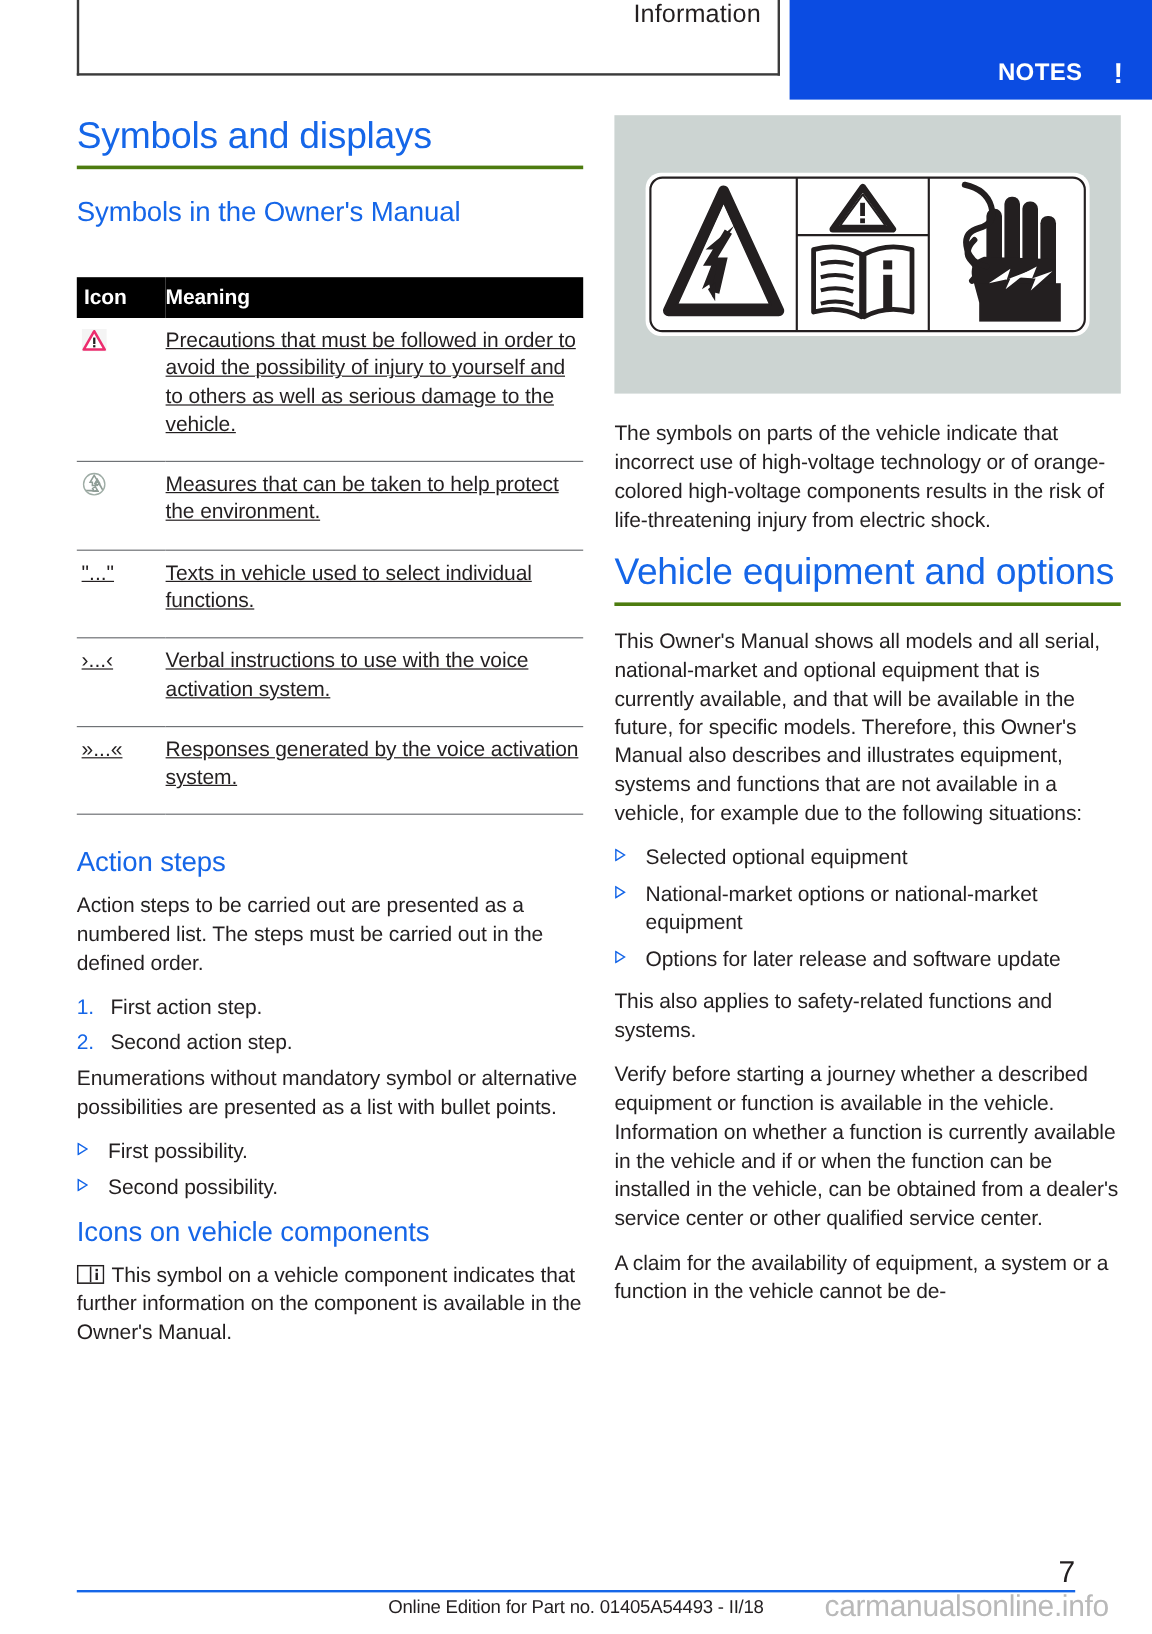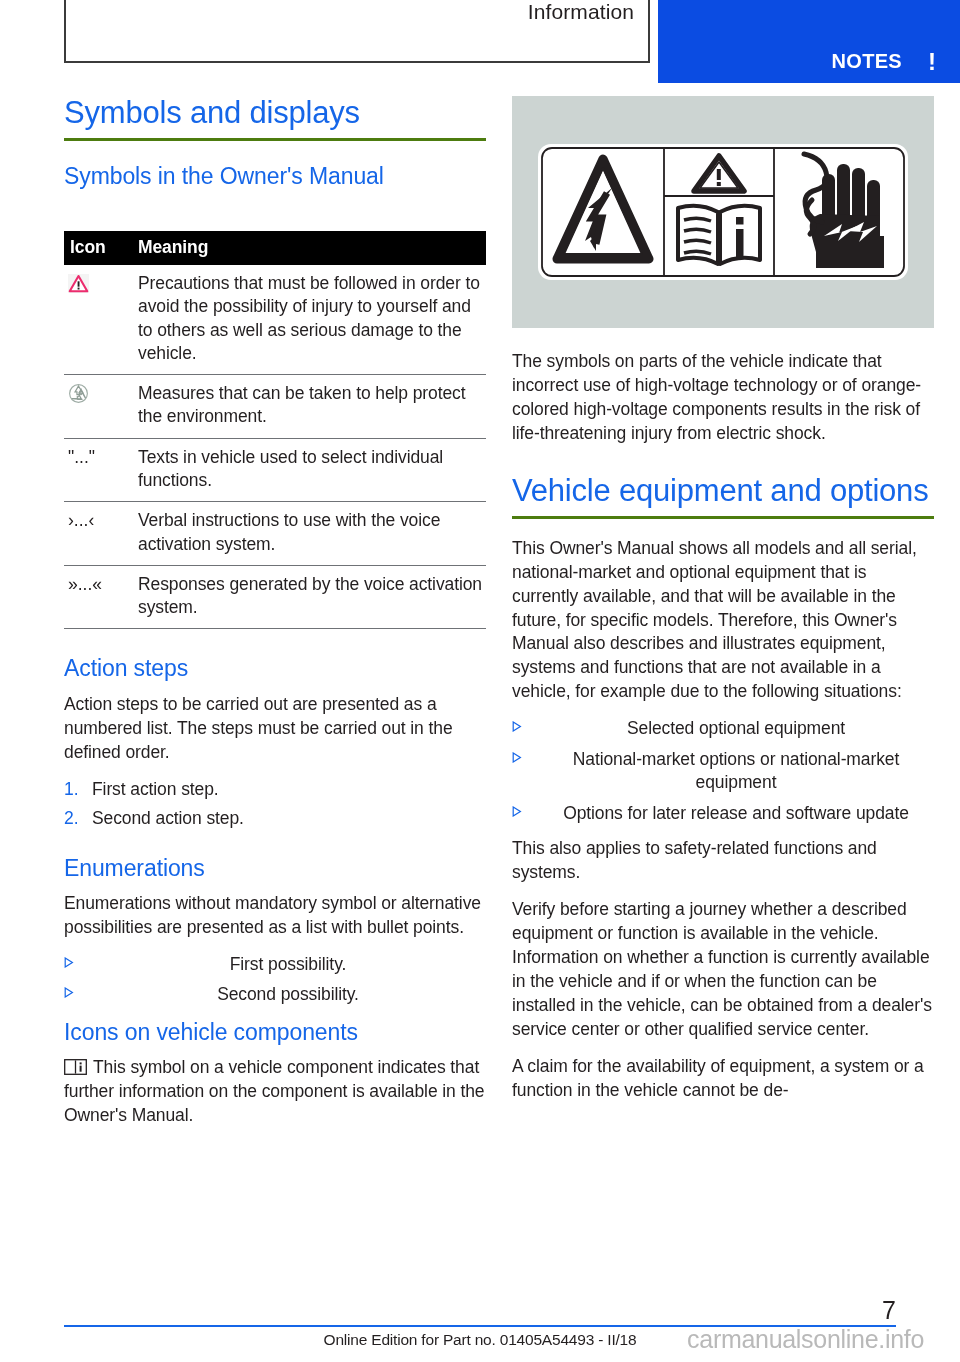--- a/index.html
+++ b/index.html
@@ -69,23 +69,24 @@
   table.symtab { width: 100%; border-collapse: collapse; margin-bottom: 26px; margin-top: 42px; }
   table.symtab thead th {
     background: #000000; color: #ffffff;
     font-size: 17.5px; font-weight: bold;
     text-align: left; padding: 6px 0 7px 0;
     letter-spacing: -.1px;
   }
   table.symtab thead th.c-icon { width: 74px; padding-left: 6px; }
   table.symtab tbody td {
     border-bottom: 1.5px solid #6f7276;
-    padding: 7px 0 9px 0;
+    padding: 7px 0 19px 0;
     font-size: 17.5px; line-height: 1.33; vertical-align: top;
     letter-spacing: -.1px;
+    text-decoration: underline;
   }
   table.symtab tbody td.c-icon {
     width: 74px; padding-left: 4px; padding-right: 6px;
     white-space: nowrap;
   }
 
   
   .ico-warn { display: inline-block; width: 21px; height: 19px; vertical-align: top; margin-top: 2px; }
   
   .ico-recycle { display: inline-block; width: 21px; height: 21px; vertical-align: top; margin-top: 1px; }
@@ -95,21 +96,21 @@
   ol.steps { list-style: none; margin: 2px 0 0 0; }
   ol.steps li {
     display: flex; font-size: 17.5px; line-height: 1.34;
     margin-bottom: 6px; letter-spacing: -.1px;
   }
   ol.steps li .num { color: #1566e8; width: 28px; flex: none; }
 
   ul.bullets { list-style: none; margin: 4px 0 12px 0; }
   ul.bullets li {
     display: flex; font-size: 17.5px; line-height: 1.34;
-    margin-bottom: 7px; letter-spacing: -.1px; text-align: center;
+    margin-bottom: 7px; letter-spacing: -.1px;
   }
   ul.bullets li .bl { flex: none; width: 26px; padding-top: 4px; }
   ul.bullets li .bl svg { display: block; }
   ul.bullets li .txt { flex: 1; }
 
   
   .ico-book { display: inline-block; width: 23px; height: 16px; vertical-align: -2px; margin-right: 6px; }
 
   
   .figure {
@@ -221,21 +222,20 @@
       <li>
         <span class="num">1.</span>
         <span>First action step.</span>
       </li>
       <li>
         <span class="num">2.</span>
         <span>Second action step.</span>
       </li>
     </ol>
 
-    <h2 class="sub spaced">Enumerations</h2>
     <p class="body">Enumerations without mandatory symbol or alternative possibilities are presented as a list with bullet points.</p>
     <ul class="bullets">
       <li>
         <span class="bl">
           <svg width="10" height="11" viewBox="0 0 10 11">
               <path d="M1.2 1 L8.4 5.5 L1.2 10 Z" fill="none" stroke="#1566e8" stroke-width="1.2"></path>
             </svg>
         </span>
         <span class="txt">First possibility.</span>
       </li>
@@ -307,21 +307,21 @@
 
         <path d="M292 58 q18 4 22 18 q4 14 -10 18 q-14 4 -10 18 q4 12 16 14" fill="none" stroke="#231f20" stroke-width="5" stroke-linecap="round"></path>
 
         <path d="M312 140 L330 128 L327 137 L345 130 L326 145 L330 136 Z" fill="#ffffff"></path>
         <path d="M335 135 L352 126 L348 136 L365 130 L347 146 L351 136 Z" fill="#ffffff"></path>
       </svg>
     </div>
 
     <p class="body">The symbols on parts of the vehicle indicate that incorrect use of high-voltage technology or of orange-colored high-voltage components results in the risk of life-threatening injury from electric shock.</p>
 
-    <h1 class="doc-title tight" style="margin-top:28px">Vehicle equipment and options</h1>
+    <h1 class="doc-title tight" style="margin-top:14px">Vehicle equipment and options</h1>
 
     <p class="body">This Owner's Manual shows all models and all serial, national-market and optional equipment that is currently available, and that will be available in the future, for specific models. Therefore, this Owner's Manual also describes and illustrates equipment, systems and functions that are not available in a vehicle, for example due to the following situations:</p>
 
     <ul class="bullets">
       <li>
         <span class="bl">
           <svg width="10" height="11" viewBox="0 0 10 11">
               <path d="M1.2 1 L8.4 5.5 L1.2 10 Z" fill="none" stroke="#1566e8" stroke-width="1.2"></path>
             </svg>
         </span>

